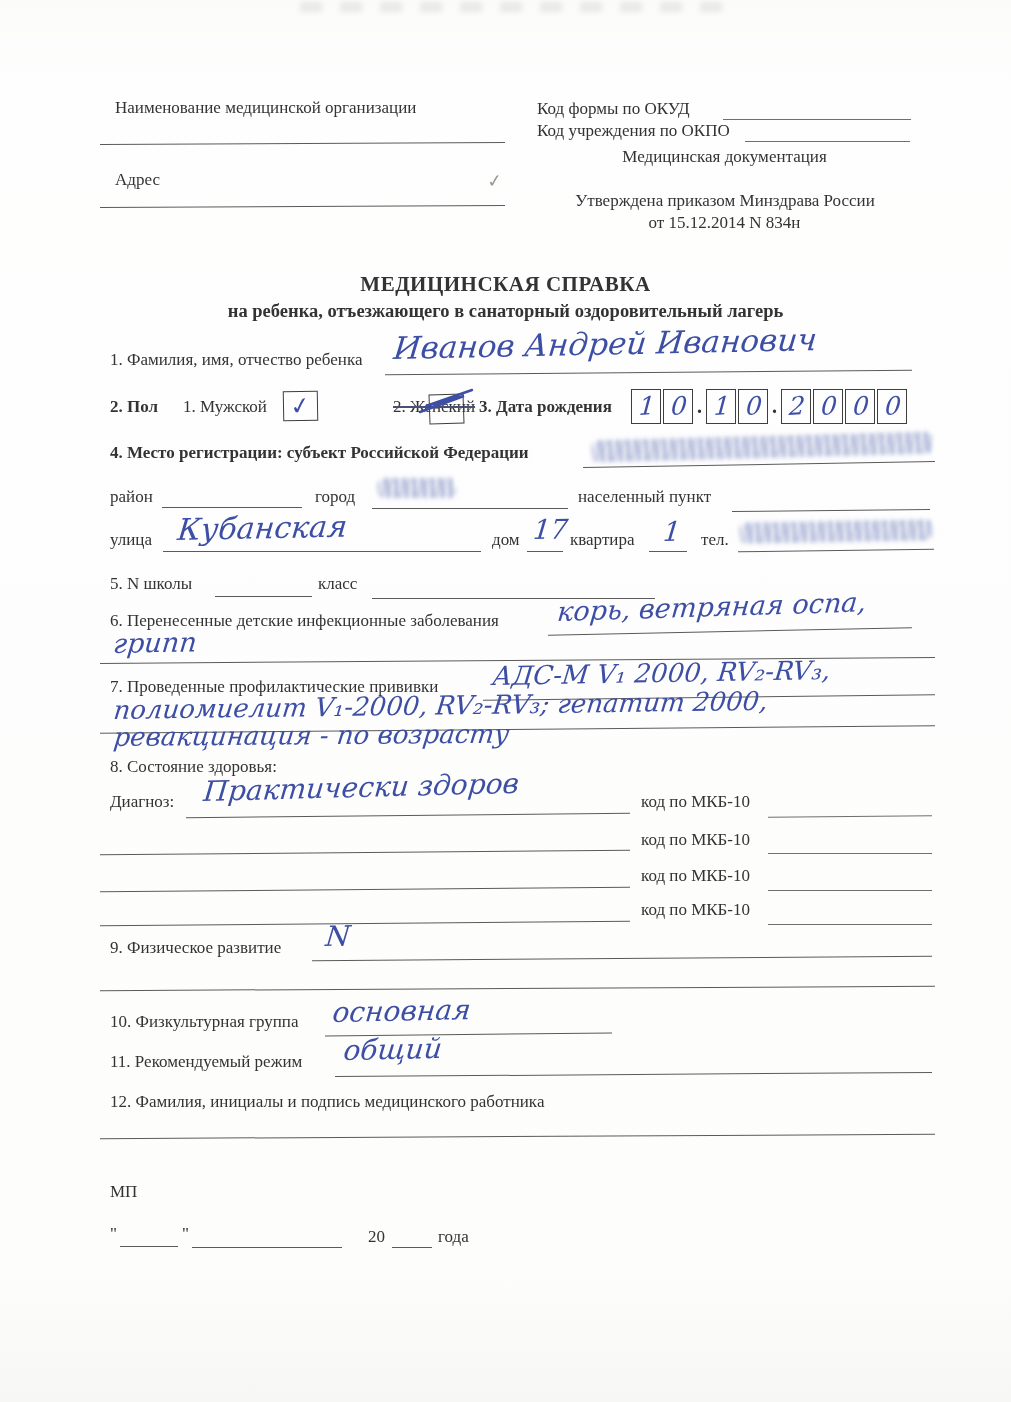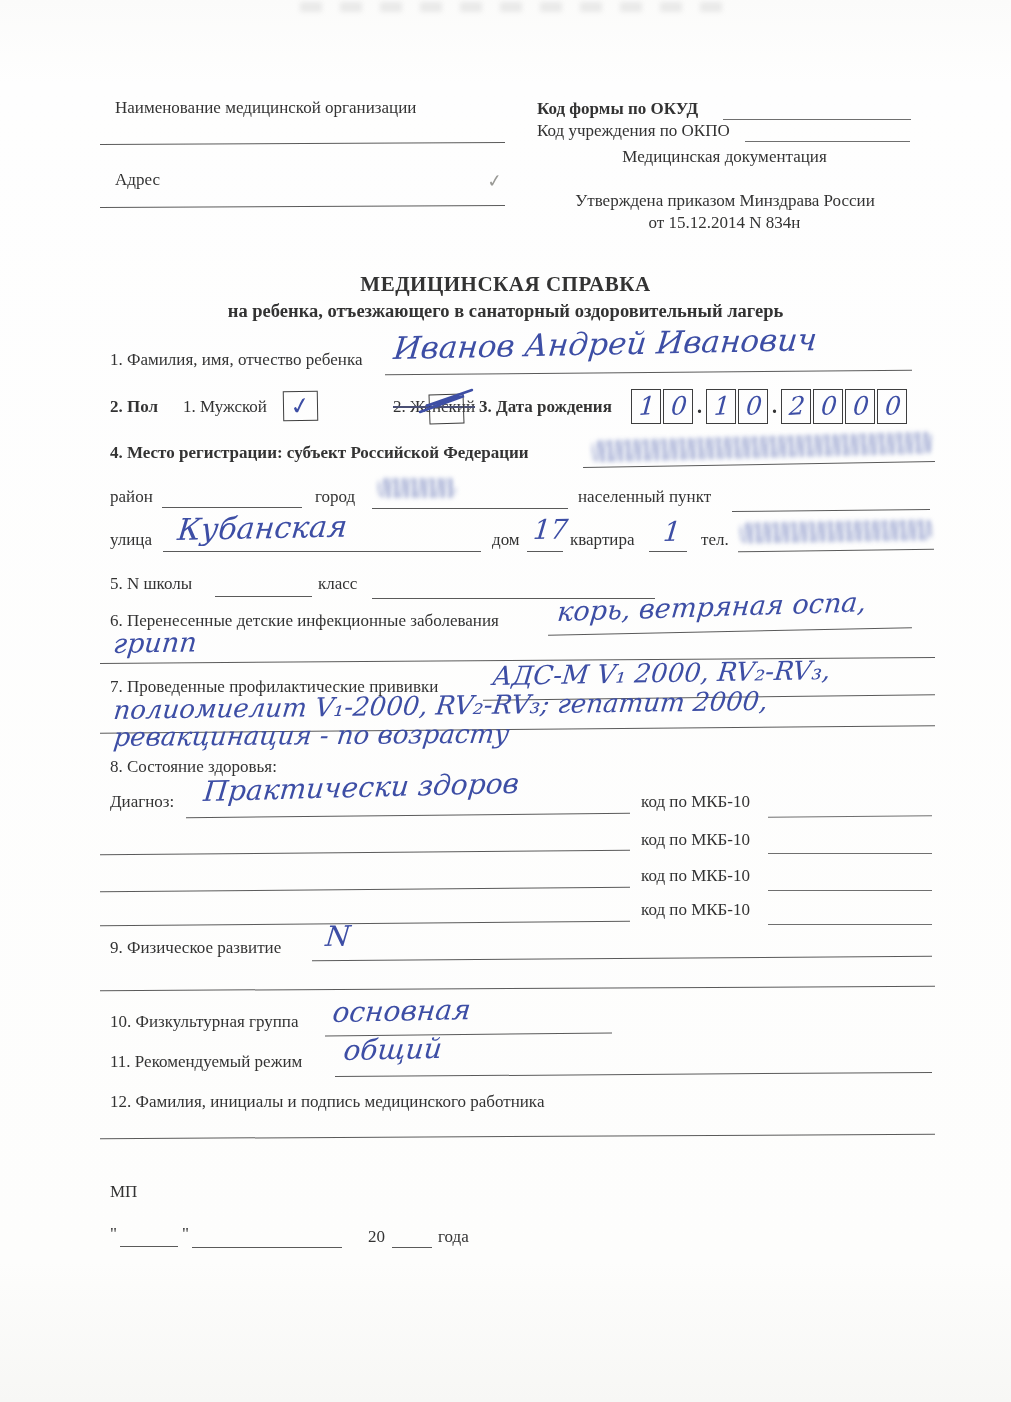--- a/index.html
+++ b/index.html
@@ -51,21 +51,21 @@
 <div class="paper">
 
   <div class="topsmudge" style="left:300px;top:2px;width:430px;height:10px;"></div>
 
   <div class="abs lab" style="left:115px;top:98px;">Наименование медицинской организации</div>
   <div class="line" style="left:100px;top:143px;width:405px;transform:rotate(-0.25deg);"></div>
   <div class="abs lab" style="left:115px;top:170px;">Адрес</div>
   <div class="abs" style="left:487px;top:170px;"><span class="graycheck">✓</span></div>
   <div class="line" style="left:100px;top:206px;width:405px;transform:rotate(-0.3deg);"></div>
 
-  <div class="abs lab" style="left:537px;top:99px;font-weight:bold;">Код формы по ОКУД</div>
+  <div class="abs lab" style="left:537px;top:99px;">Код формы по ОКУД</div>
   <div class="line soft" style="left:723px;top:119px;width:188px;"></div>
   <div class="abs lab" style="left:537px;top:121px;">Код учреждения по ОКПО</div>
   <div class="line soft" style="left:745px;top:141px;width:165px;"></div>
   <div class="abs lab ctr" style="left:537px;top:147px;width:375px;">Медицинская документация</div>
   <div class="abs lab ctr" style="left:530px;top:191px;width:390px;">Утверждена приказом Минздрава России</div>
   <div class="abs lab ctr" style="left:537px;top:213px;width:375px;">от 15.12.2014 N 834н</div>
 
   <div class="abs lab b ctr" style="left:0;top:300px;width:1011px;font-size:18.5px;">на ребенка, отъезжающего в санаторный оздоровительный лагерь</div>
   <div class="abs lab b ctr" style="left:0;top:272px;width:1011px;font-size:21px;letter-spacing:.5px;">МЕДИЦИНСКАЯ СПРАВКА</div>
 

